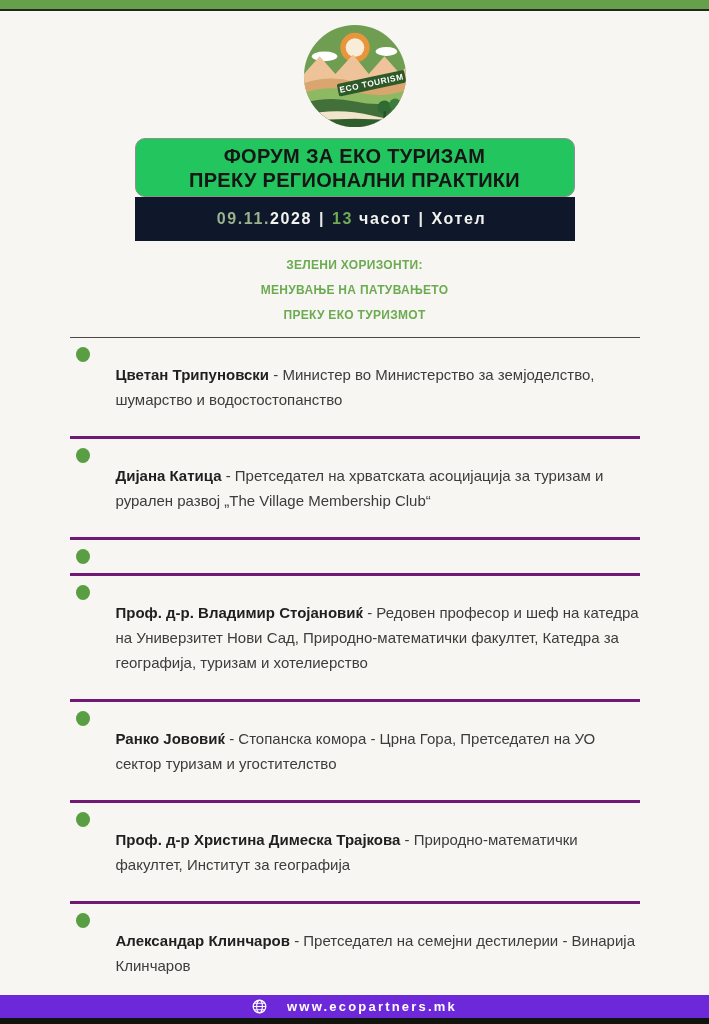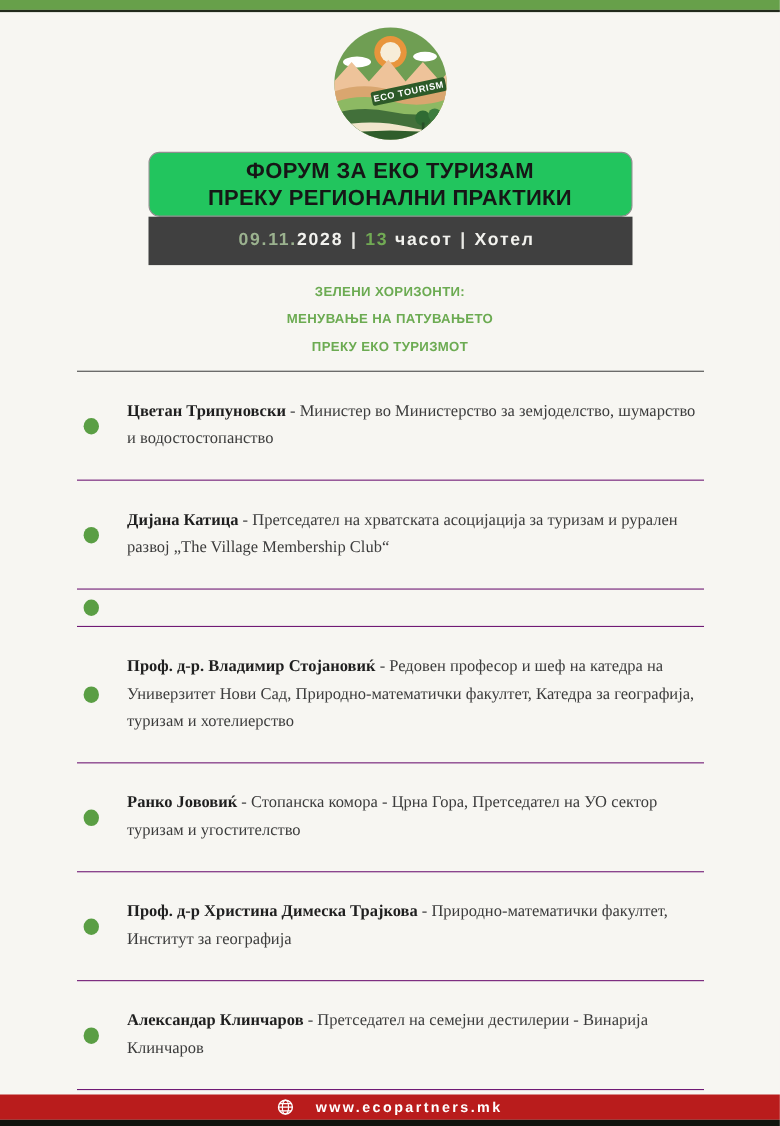--- a/index.html
+++ b/index.html
@@ -16,55 +16,55 @@
   .logo-wrap svg{display:block;}
 
   .title-box{
     width:438px;margin:9px auto 0;background:#22c55e;
     border:1px solid #8f8f8f;border-radius:10px;
     text-align:center;color:#161616;font-weight:bold;
     font-size:20px;line-height:24px;padding:5px 0 4px;
     letter-spacing:.3px;
   }
   .date-bar{
-    width:440px;margin:0 auto;background:#404040;height:44px;
+    width:440px;margin:0 auto;background:#0f172a;height:44px;
     display:flex;align-items:center;justify-content:center;
     font-weight:bold;font-size:16px;letter-spacing:1.6px;white-space:pre;
   }
   .c-sage{color:#9bb28f;}
   .c-white{color:#f2f2ee;}
   .c-green{color:#71aa54;}
   .date-bar .pipe{margin:0 7px;color:#e8e8e4;}
   .date-bar .gap{width:6px;display:inline-block;}
 
   .subtitle{
     margin-top:12px;text-align:center;color:#6cab52;
     font-weight:bold;font-size:12px;line-height:25px;letter-spacing:.3px;
   }
 
   .speaker-list{
     width:570px;margin:9px auto 0;
     border-top:1px solid #4a4a4a;
   }
   .speaker-row{
-    display:flex;align-items:center;
-    padding:9px 0;border-bottom:1px solid #701a75;font-family:Liberation Serif, serif;
+    display:flex;
+    padding:9px 0;border-bottom:3px solid #701a75;
   }
   .dot{
     flex:0 0 auto;width:14px;height:15px;border-radius:50%;
     background:#5a9e44;margin:0 26px 0 6px;
   }
   .speaker-text{
     width:524px;font-size:15px;line-height:25px;color:#3c3c3c;
   }
   .speaker-text b{color:#1f1f1f;}
 
   .footer-bar{
     position:absolute;left:0;right:0;bottom:6px;height:23px;
-    background:#b91c1c;display:flex;align-items:center;justify-content:center;gap:20px;
+    background:#6d28d9;display:flex;align-items:center;justify-content:center;gap:20px;
     color:#fff;font-weight:bold;font-size:13px;letter-spacing:2.2px;
   }
   .bottom-strip{position:absolute;left:0;right:0;bottom:0;height:6px;background:#10140d;}
 </style>
 </head>
 <body>
 
 <div>
 
   <div class="top-strip"></div>

